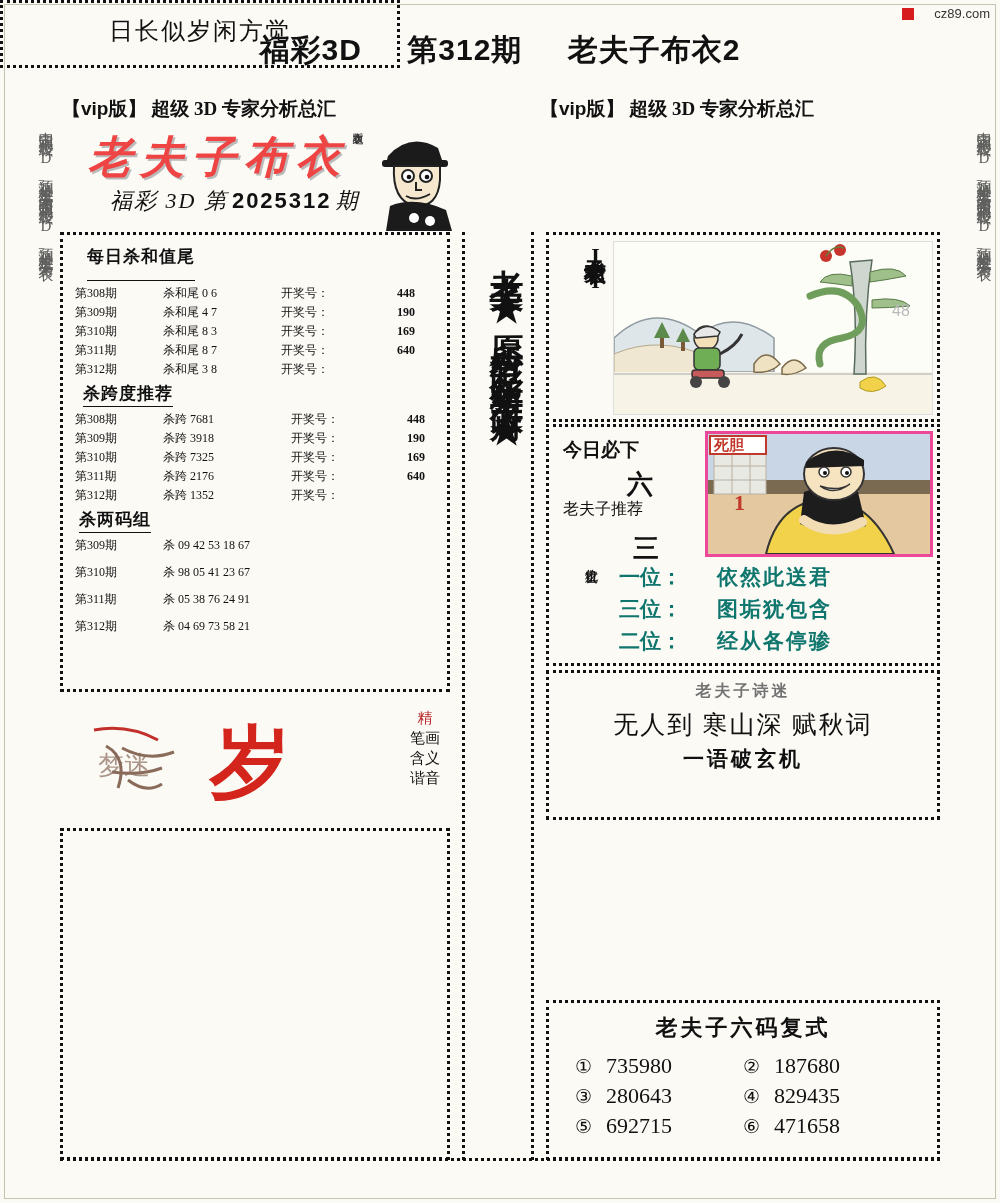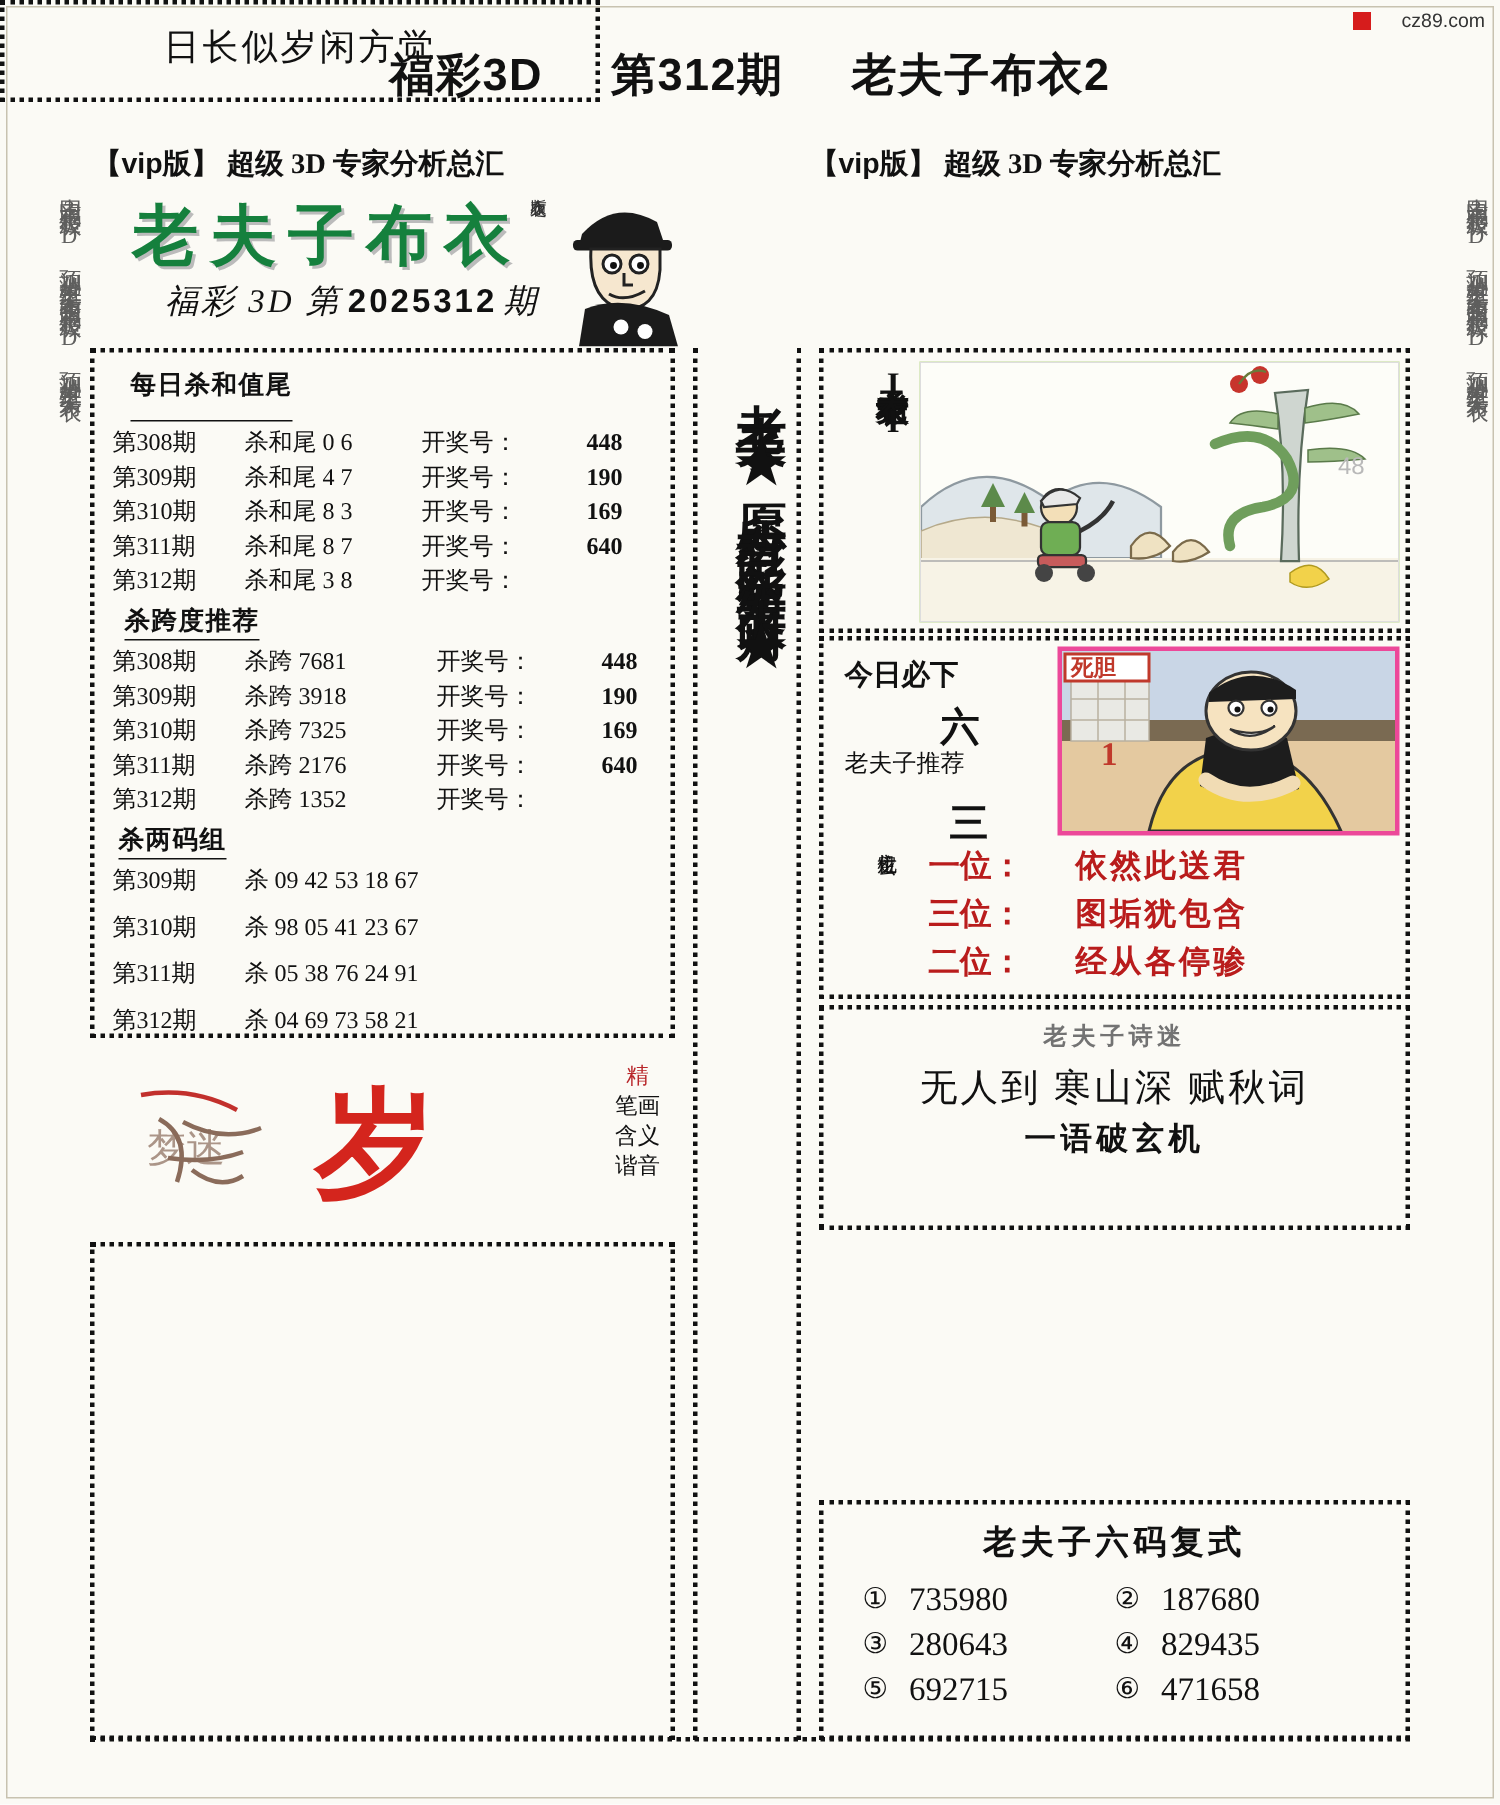--- a/index.html
+++ b/index.html
@@ -115,23 +115,24 @@
     width: 410px;
     height: 105px;
   }
   .logo-text {
     position: absolute;
     left: 28px;
     top: 2px;
     font-size: 44px;
     font-weight: bold;
     letter-spacing: 8px;
-    color: #15803d;
+    color: #ef4444;
     font-family: "Liberation Serif", serif;
     text-shadow: 2px 2px 0 #bbb;
+    font-style: italic;
   }
   .logo-sub {
     position: absolute;
     left: 50px;
     top: 60px;
     font-size: 22px;
     color: #111;
     font-family: "Liberation Serif", serif;
     font-style: italic;
     letter-spacing: 2px;
@@ -161,21 +162,21 @@
     font-size: 17px;
     font-weight: bold;
     color: #111;
     font-family: "Liberation Serif", serif;
     letter-spacing: 1px;
     border-bottom: 1px solid transparent;
   }
   .row {
     display: flex;
     align-items: baseline;
-    font-size: 16px;
+    font-size: 12px;
     color: #111;
     font-family: "Liberation Serif", serif;
     margin-bottom: 2px;
   }
   .row .c-issue { width: 88px; }
   .row .c-kill  { width: 118px; }
   .row .c-lab   { width: 78px; }
   .row .c-num   { width: 56px; text-align: right; font-weight: bold; }
   .row .c-kill-wide { width: 128px; }
   .row .c-kill-long { width: 210px; }
@@ -341,21 +342,21 @@
   .pos-lines {
     position: absolute;
     left: 70px;
     top: 136px;
     width: 320px;
   }
   .pos-row {
     display: flex;
     align-items: baseline;
     font-size: 21px;
-    color: #b91c1c;
+    color: #0f766e;
     font-family: "Liberation Serif", serif;
     margin-bottom: 4px;
     font-weight: bold;
   }
   .pos-row .p-lab { width: 98px; }
   .pos-row .p-txt { letter-spacing: 2px; }
 
   .box-r3 {
     left: 546px;
     top: 670px;

